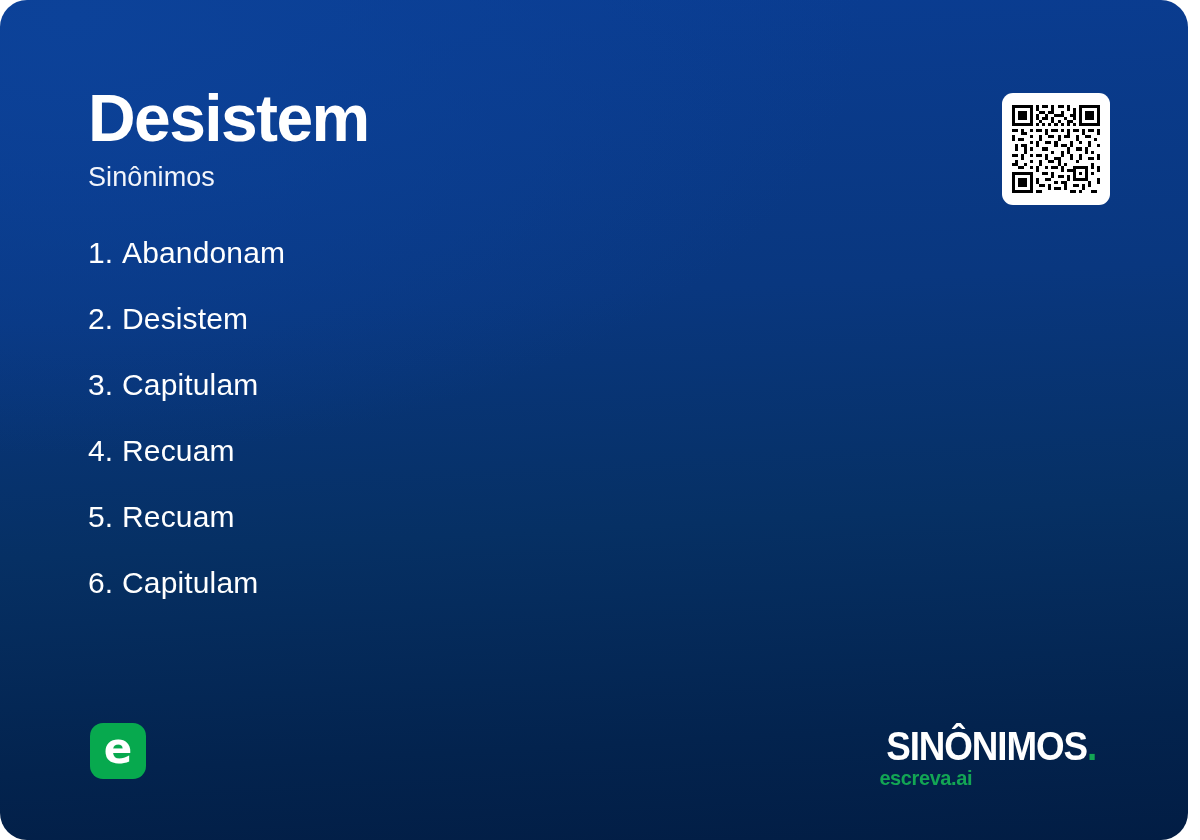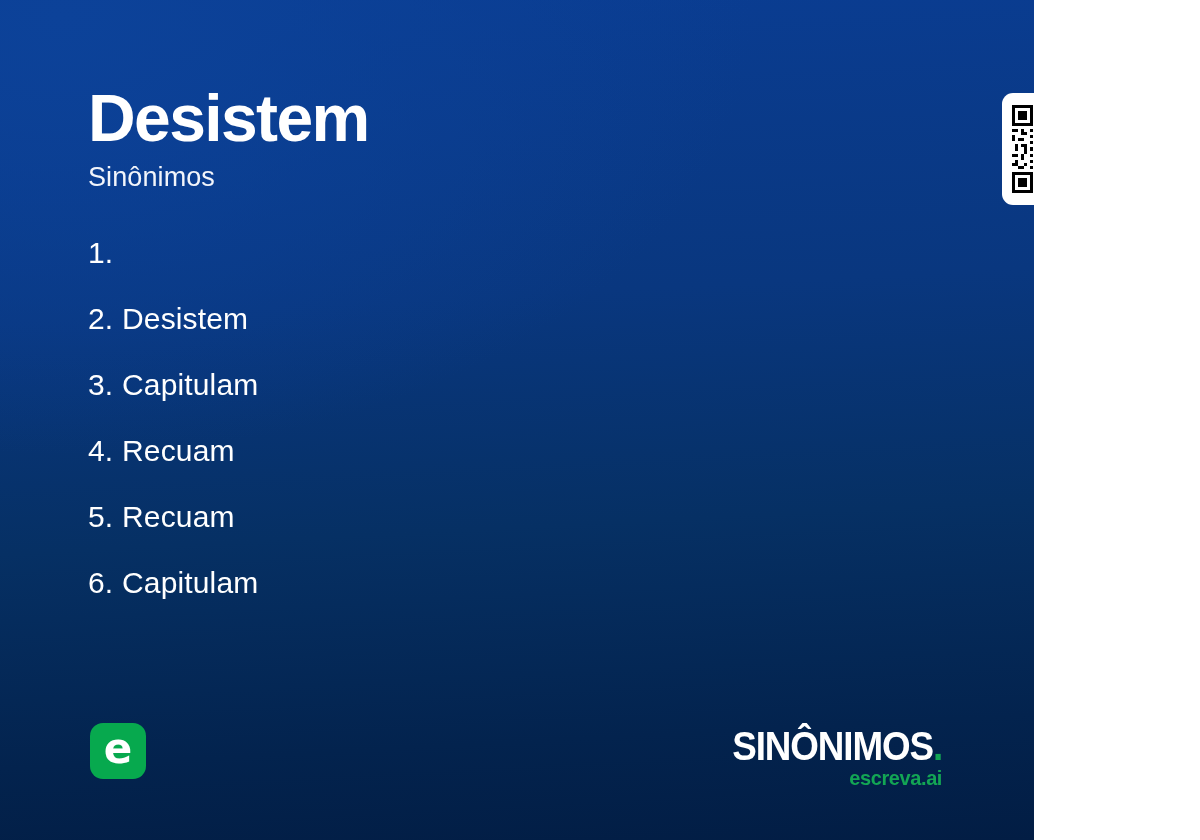--- a/index.html
+++ b/index.html
@@ -6,25 +6,26 @@
   * { margin:0; padding:0; box-sizing:border-box; }
 
   html, body {
     width:1200px; height:840px;
     overflow:hidden;
     font-family:"Liberation Sans", sans-serif;
   }
 
   .card {
     position:relative;
-    width:1034px; height:840px;
+    width:1188px; height:840px;
     background:
       radial-gradient(115% 90% at 6% 2%, #0c4299 0%, rgba(12,66,153,0) 58%),
       linear-gradient(177deg, #0a3d93 0%, #09377f 36%, #063064 62%, #03234e 86%, #021d44 100%);
     overflow:hidden;
+    border-radius:27px;
   }
 
   
   .header {
     position:absolute;
     left:88px; top:84px;
   }
   .title {
     font-size:66px;
     font-weight:bold;
@@ -92,21 +93,21 @@
     font-weight:bold;
     line-height:1;
     transform:translateY(-2px);
     font-family:"DejaVu Sans", sans-serif;
   }
 
   
   .brand {
     position:absolute;
     right:92px; top:726px;
-    text-align:right;
+    text-align:left;
   }
   .brand-main {
     font-size:40px;
     font-weight:bold;
     color:#ffffff;
     letter-spacing:-1.2px;
     line-height:1;
     transform:scaleX(.92);
     transform-origin:right center;
     white-space:nowrap;
@@ -283,20 +284,21 @@
           <rect x="26" y="28" width="2" height="1"></rect>
         <rect x="8" y="28" width="2" height="1"></rect>
           <rect x="22" y="28" width="1" height="1"></rect>
       </g>
     </svg>
   </div>
 
   <ul class="syn-list">
     <li class="syn-item">
       <span class="syn-index">1.</span>
+      <span class="syn-word">Abandonam</span>
     </li>
     <li class="syn-item">
       <span class="syn-index">2.</span>
       <span class="syn-word">Desistem</span>
     </li>
     <li class="syn-item">
       <span class="syn-index">3.</span>
       <span class="syn-word">Capitulam</span>
     </li>
     <li class="syn-item">

